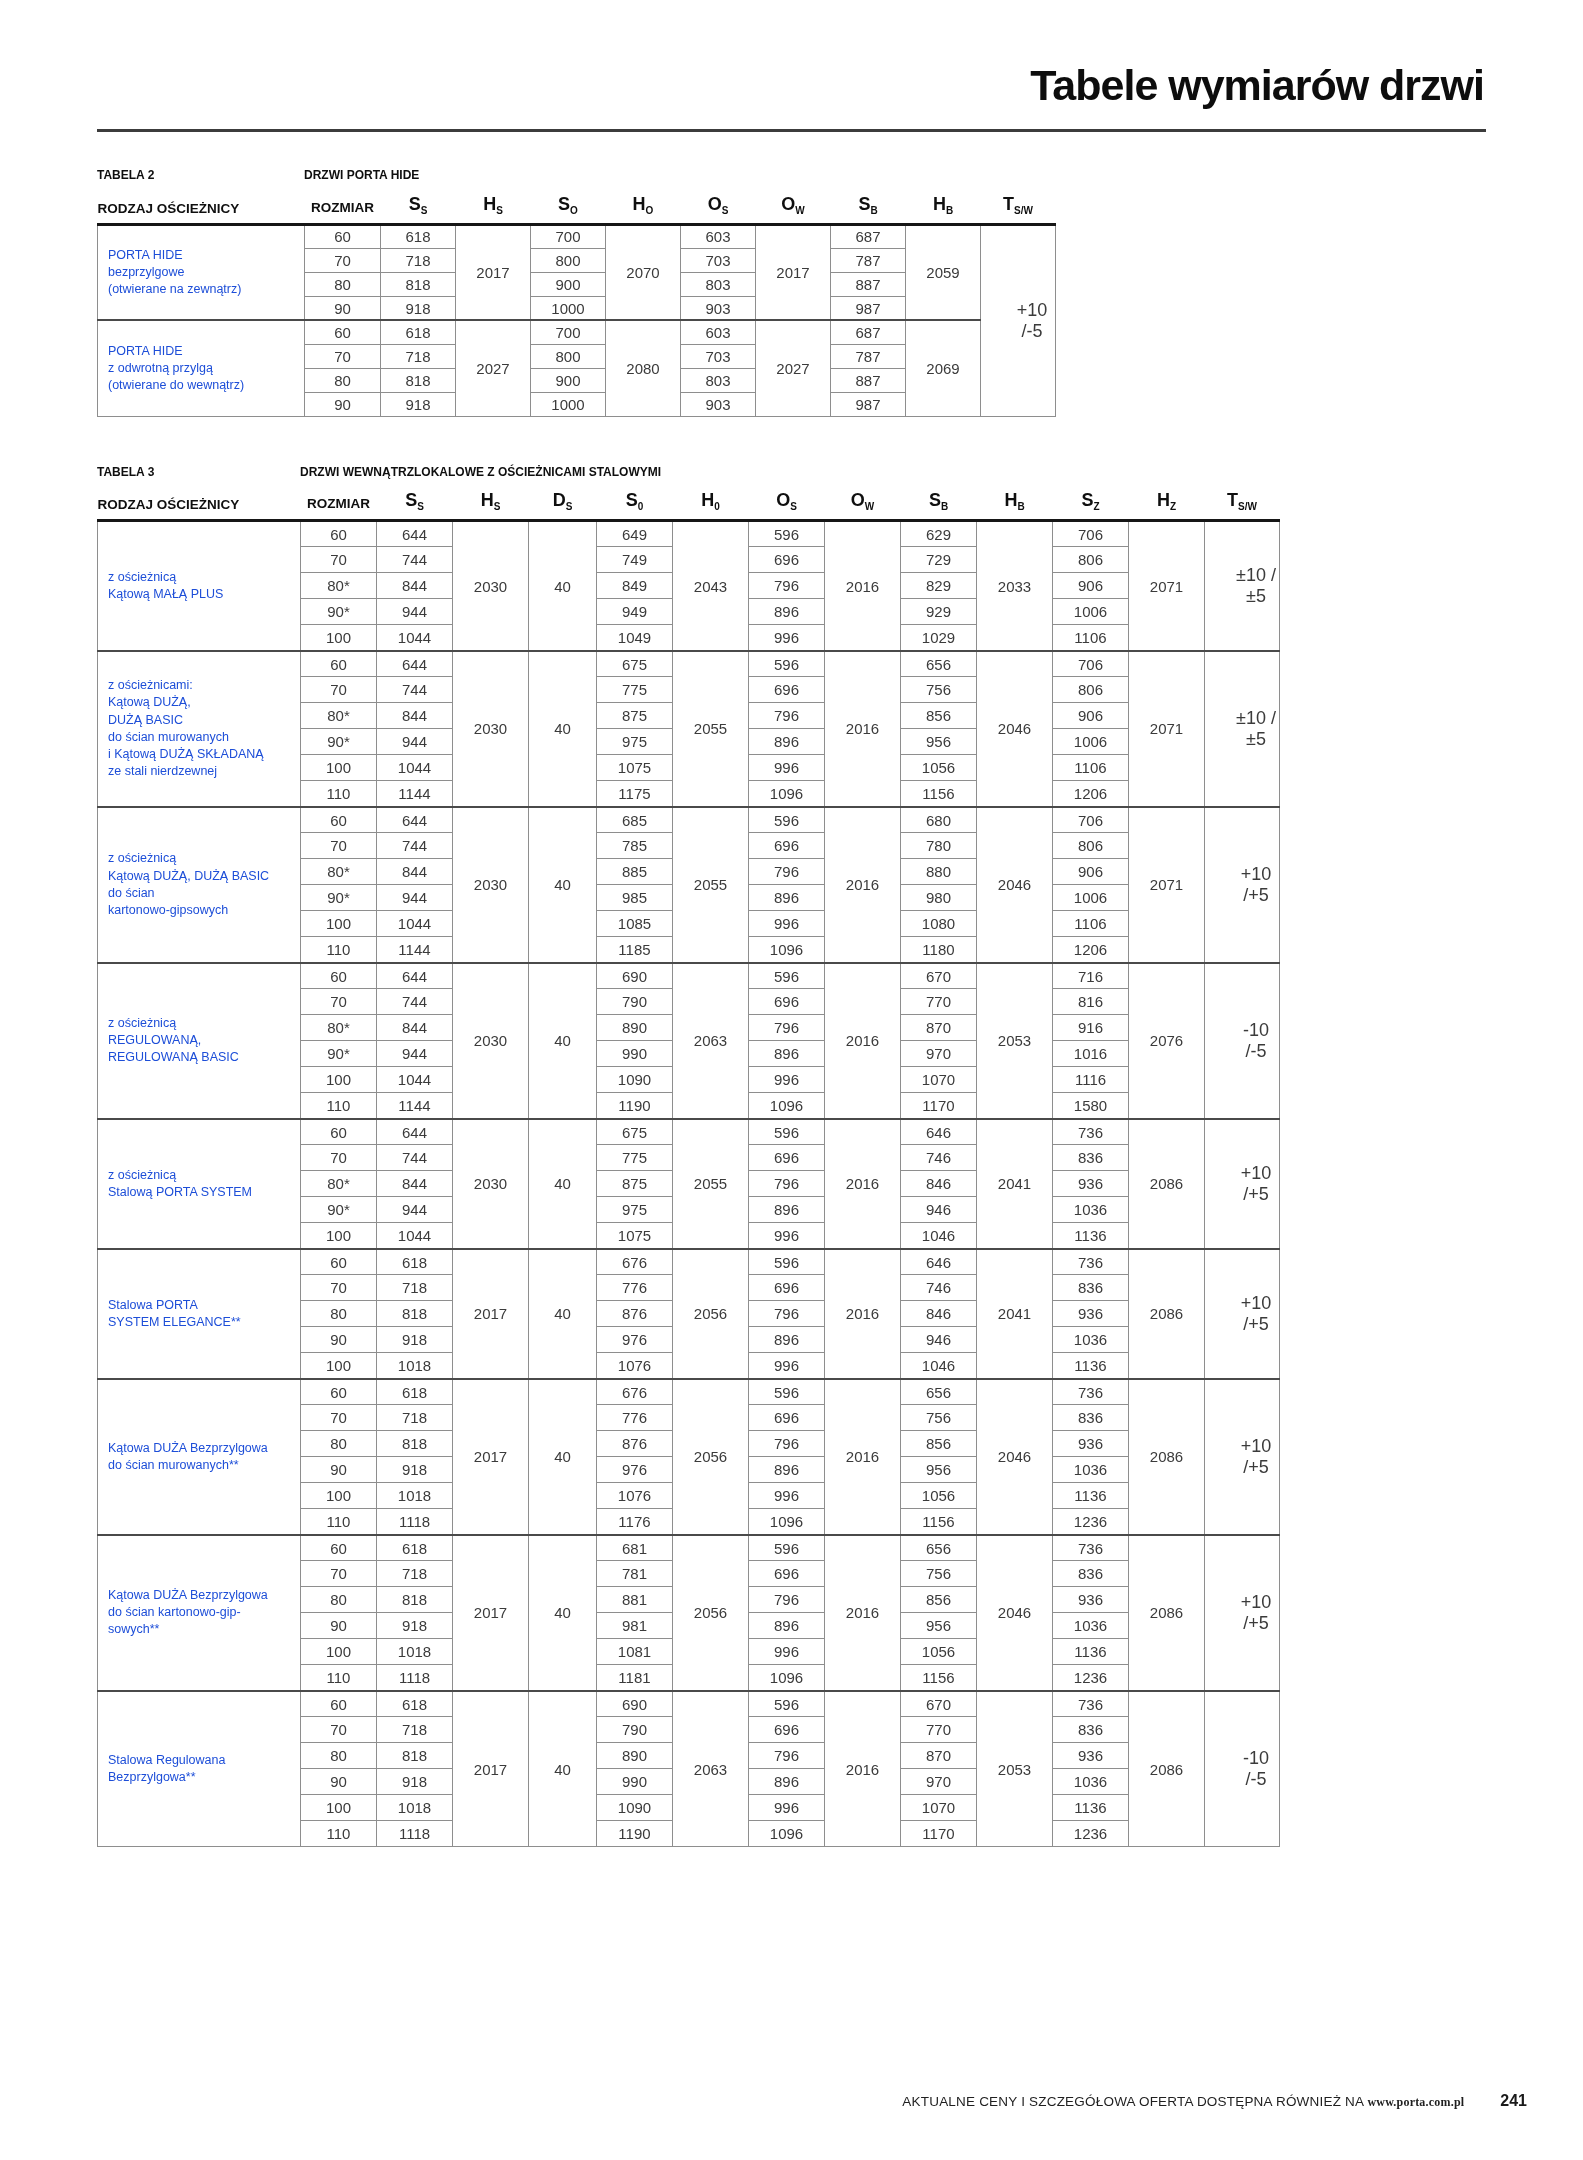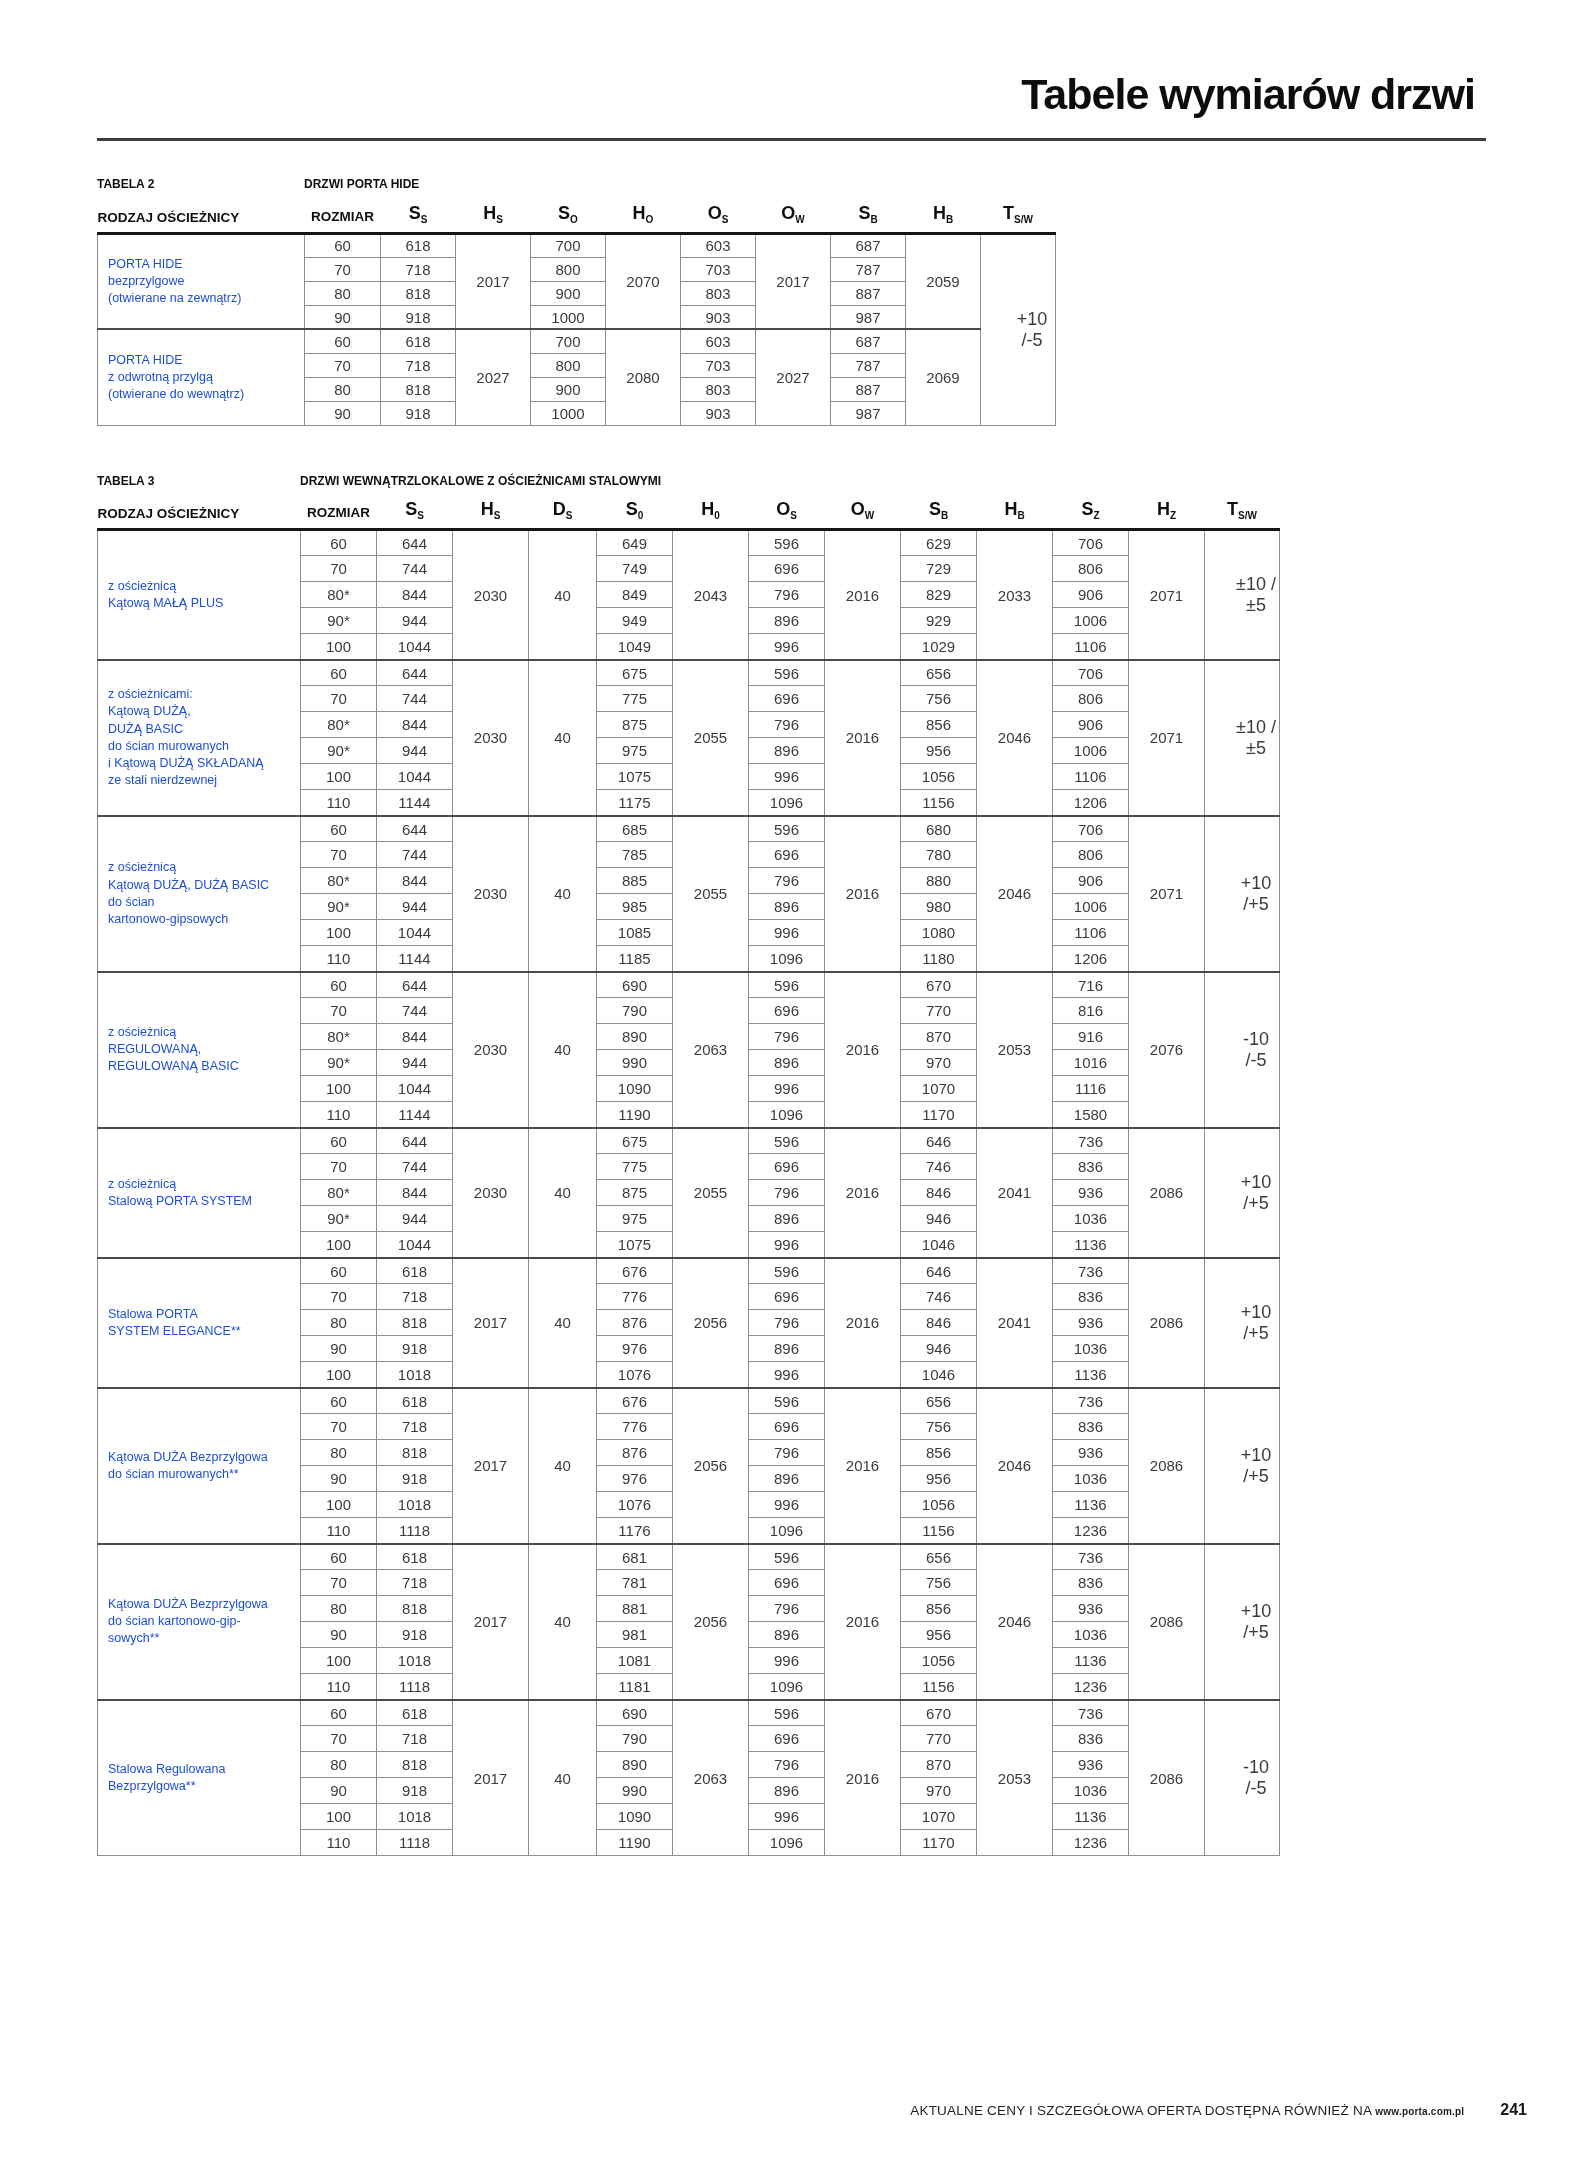--- a/index.html
+++ b/index.html
@@ -8,21 +8,21 @@
     width: 1583px; height: 2160px;
     background: #ffffff;
     font-family: "Liberation Sans", sans-serif;
     color: #1a1a1a;
     position: relative;
     overflow: hidden;
   }
   .page { padding: 0 97px; position: relative; height: 100%; }
 
   h1.page-title {
-    margin: 11px; padding-top: 60px;
+    margin: 2px; padding-top: 60px;
     text-align: right;
     font-size: 43px; line-height: 1.1; font-weight: 700;
     color: #0d0d0d; letter-spacing: -1px;
   }
   .rule { margin-top: 20px; border-top: 3px solid #3c3c3c; height: 0; }
 
   .tbl-head { display: flex; align-items: center; font-weight: 700; font-size: 12px; color: #0f0f0f; }
   .t2-head { margin-top: 36px; }
   .t3-head { margin-top: 48px; }
   .tbl-label { width: 207px; flex: none; }
@@ -52,21 +52,21 @@
   }
   tr.tbody-first td { border-top: 3px solid #161616; }
   tr.group-start td { border-top: 2px solid #4a4a4a; }
   td.tol-cell { font-size: 18px; padding-left: 28px; }
 
   .page-footer {
     position: absolute; top: 2090px; right: 56px;
     display: flex; align-items: baseline;
   }
   .footer-text { font-size: 13.5px; color: #1f1f1f; letter-spacing: 0.2px; }
-  .footer-url { font-weight: 700; font-size: 10px; }
+  .footer-url { font-weight: 700; font-size: 12px; font-family: Liberation Serif, serif; }
   .page-number { font-weight: 700; font-size: 16px; margin-left: 36px; }
 </style>
 </head>
 <body>
 
 <div class="page">
 
   <h1 class="page-title">Tabele wymiarów drzwi</h1>
   <div class="rule"></div>
 

